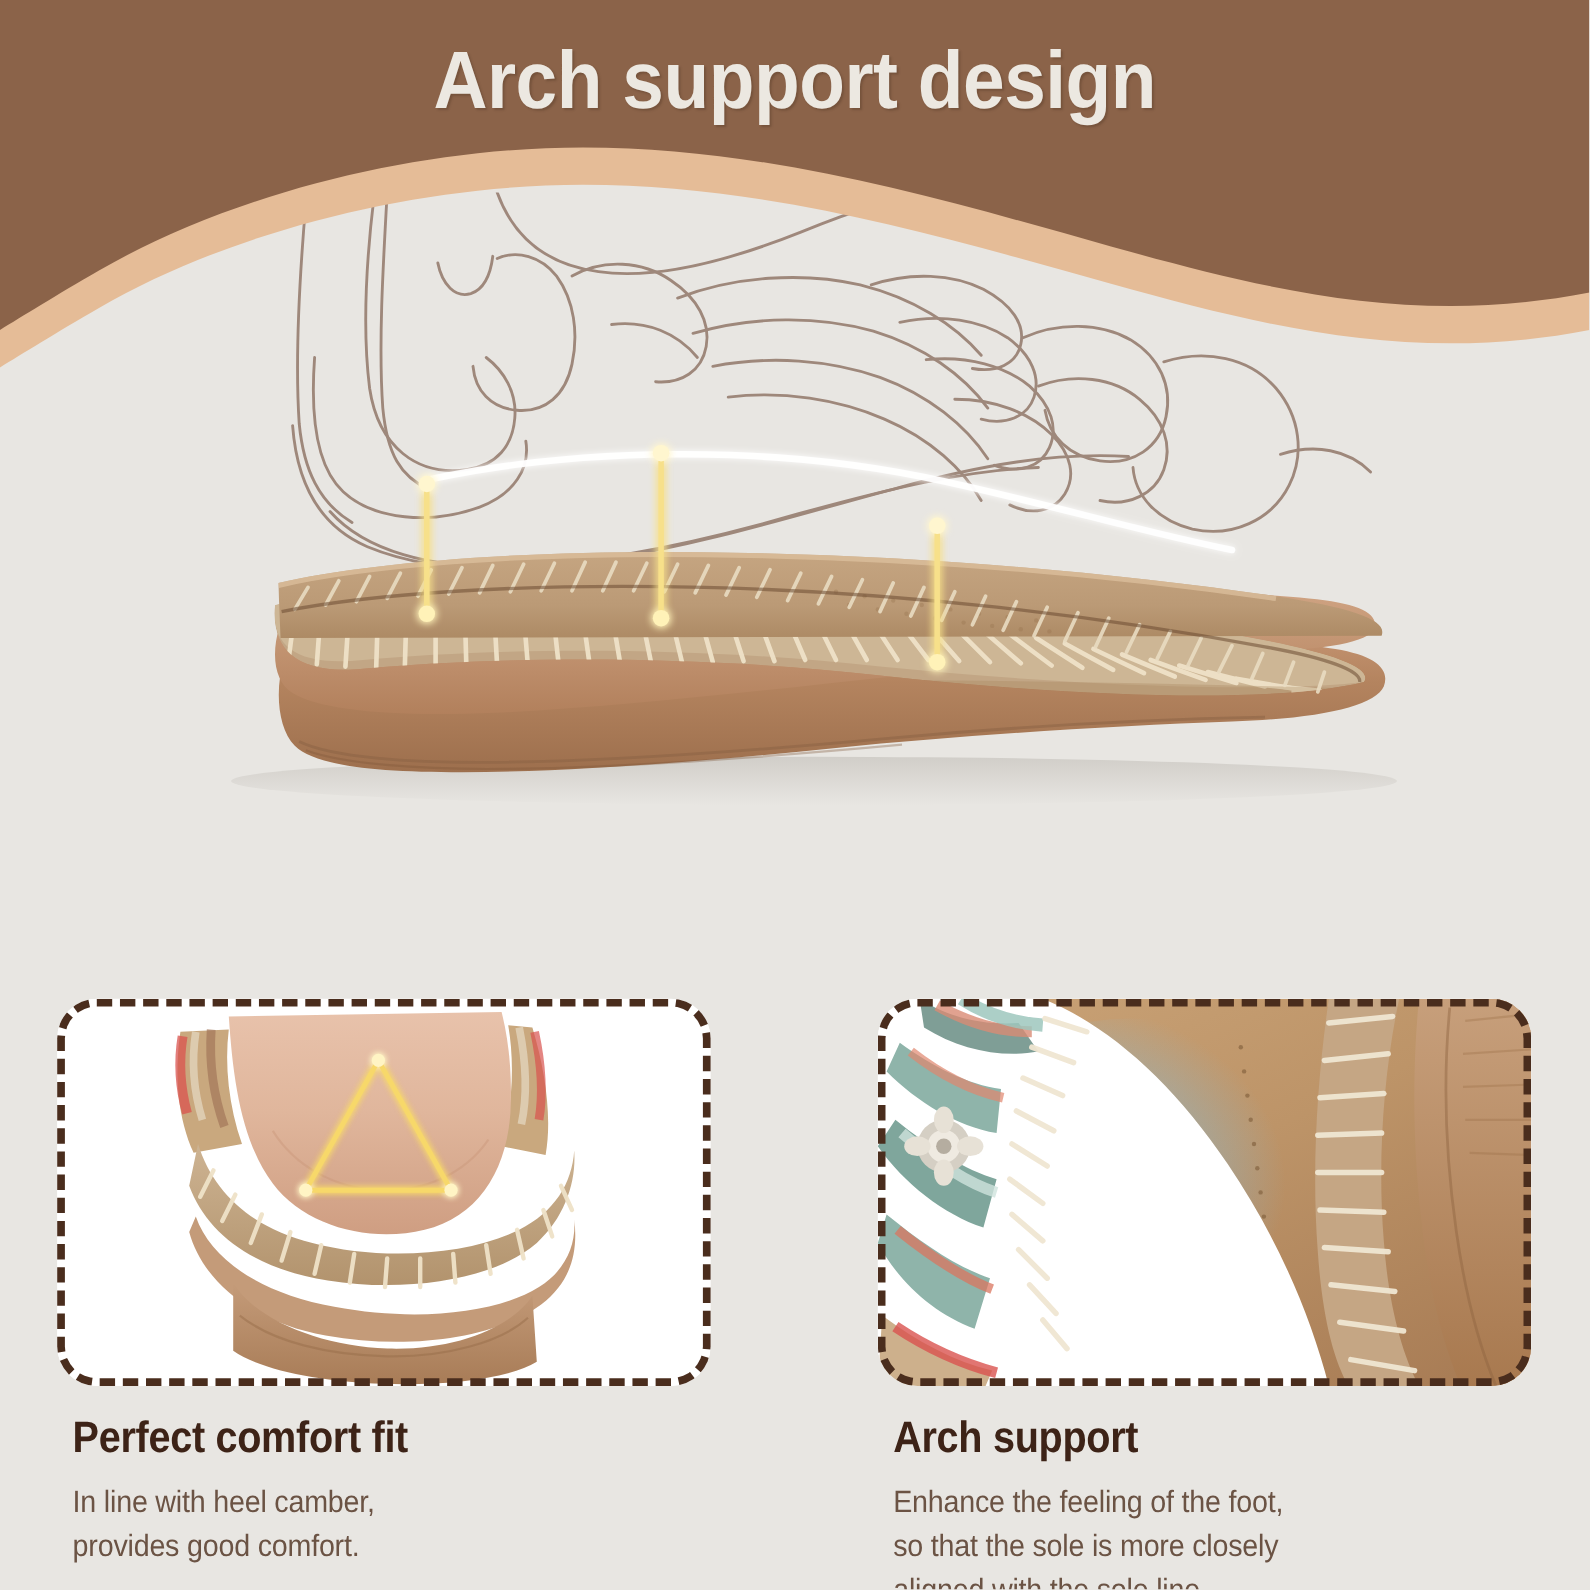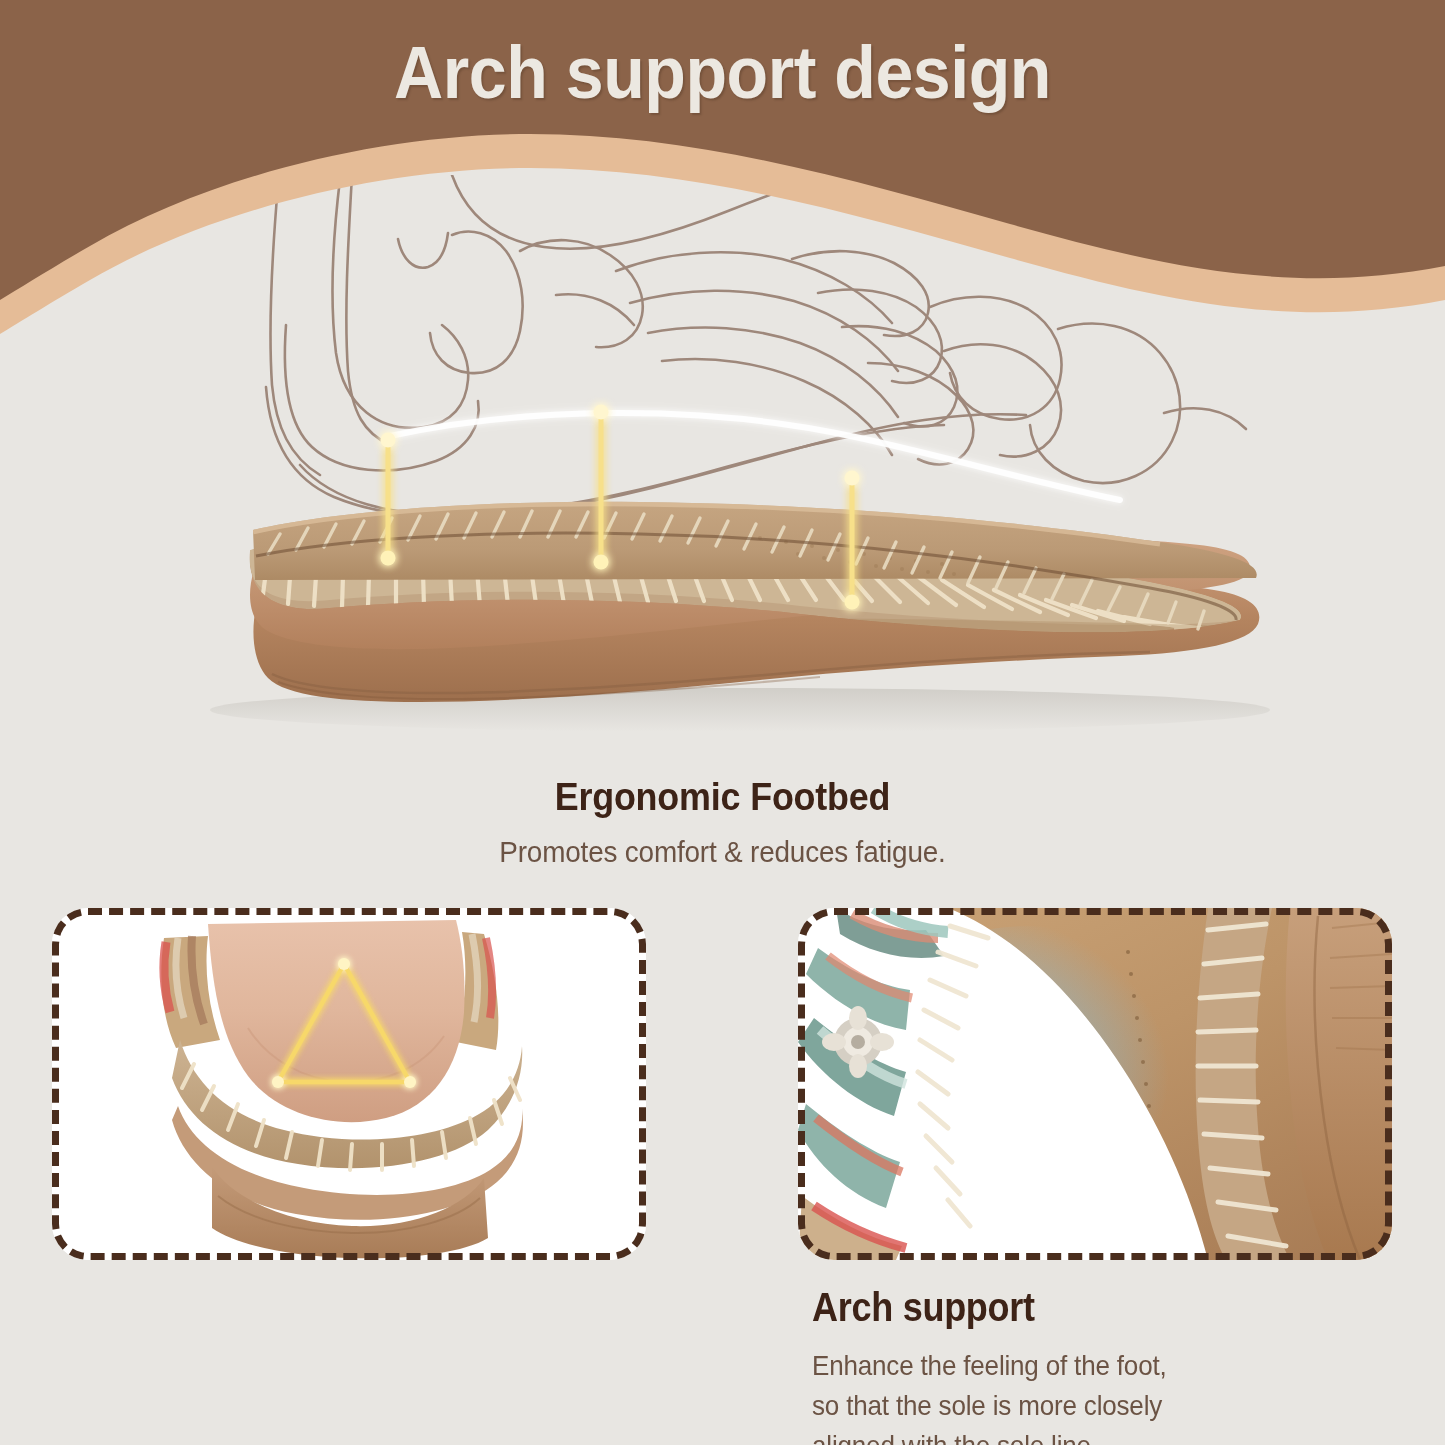--- a/index.html
+++ b/index.html
@@ -518,24 +518,20 @@
       </g>
 
       <g filter="url(#glowY)">
         <line x1="852" y1="98" x2="852" y2="222" stroke="#f7e08a" stroke-width="5" stroke-linecap="round"></line>
         <circle cx="852" cy="98" r="7.5" fill="#fff6cf"></circle>
         <circle cx="852" cy="222" r="7.5" fill="#fff2b8"></circle>
       </g>
     </svg>
   </div>
 
-  <div class="center-caption">
-    <div class="cc-title">Ergonomic Footbed</div>
-    <div class="cc-sub">Promotes comfort &amp; reduces fatigue.</div>
-  </div>
 
   <div class="panel panel-left">
     <svg class="panel-img" viewBox="0 0 594 352" preserveAspectRatio="none">
       <defs>
         <linearGradient id="heelSkin" x1="0" y1="0" x2="0" y2="1">
           <stop offset="0%" stop-color="#e8c2ab"></stop>
           <stop offset="45%" stop-color="#e0b69c"></stop>
           <stop offset="100%" stop-color="#cf9e82"></stop>
         </linearGradient>
         <linearGradient id="heelSole" x1="0" y1="0" x2="0" y2="1">
@@ -746,20 +742,25 @@
         <path d="M532,80 L594,78"></path>
           <path d="M534,110 L594,110"></path>
         <path d="M538,140 L594,142"></path>
       </g>
 
       <path d="M520,330 C540,346 566,352 594,352 L594,352 Z" fill="#ffffff" opacity="0.0"></path>
     </svg>
   </div>
   <div class="panel-border right"></div>
 
+  <div class="bot-caption left">
+    <div class="bc-title">Perfect comfort fit</div>
+    <div class="bc-line">In line with heel camber,</div>
+    <div class="bc-line">provides good comfort.</div>
+  </div>
 
   <div class="bot-caption right">
     <div class="bc-title">Arch support</div>
     <div class="bc-line">Enhance the feeling of the foot,</div>
     <div class="bc-line">so that the sole is more closely</div>
     <div class="bc-line">aligned with the sole line.</div>
   </div>
 
 </div>
 

